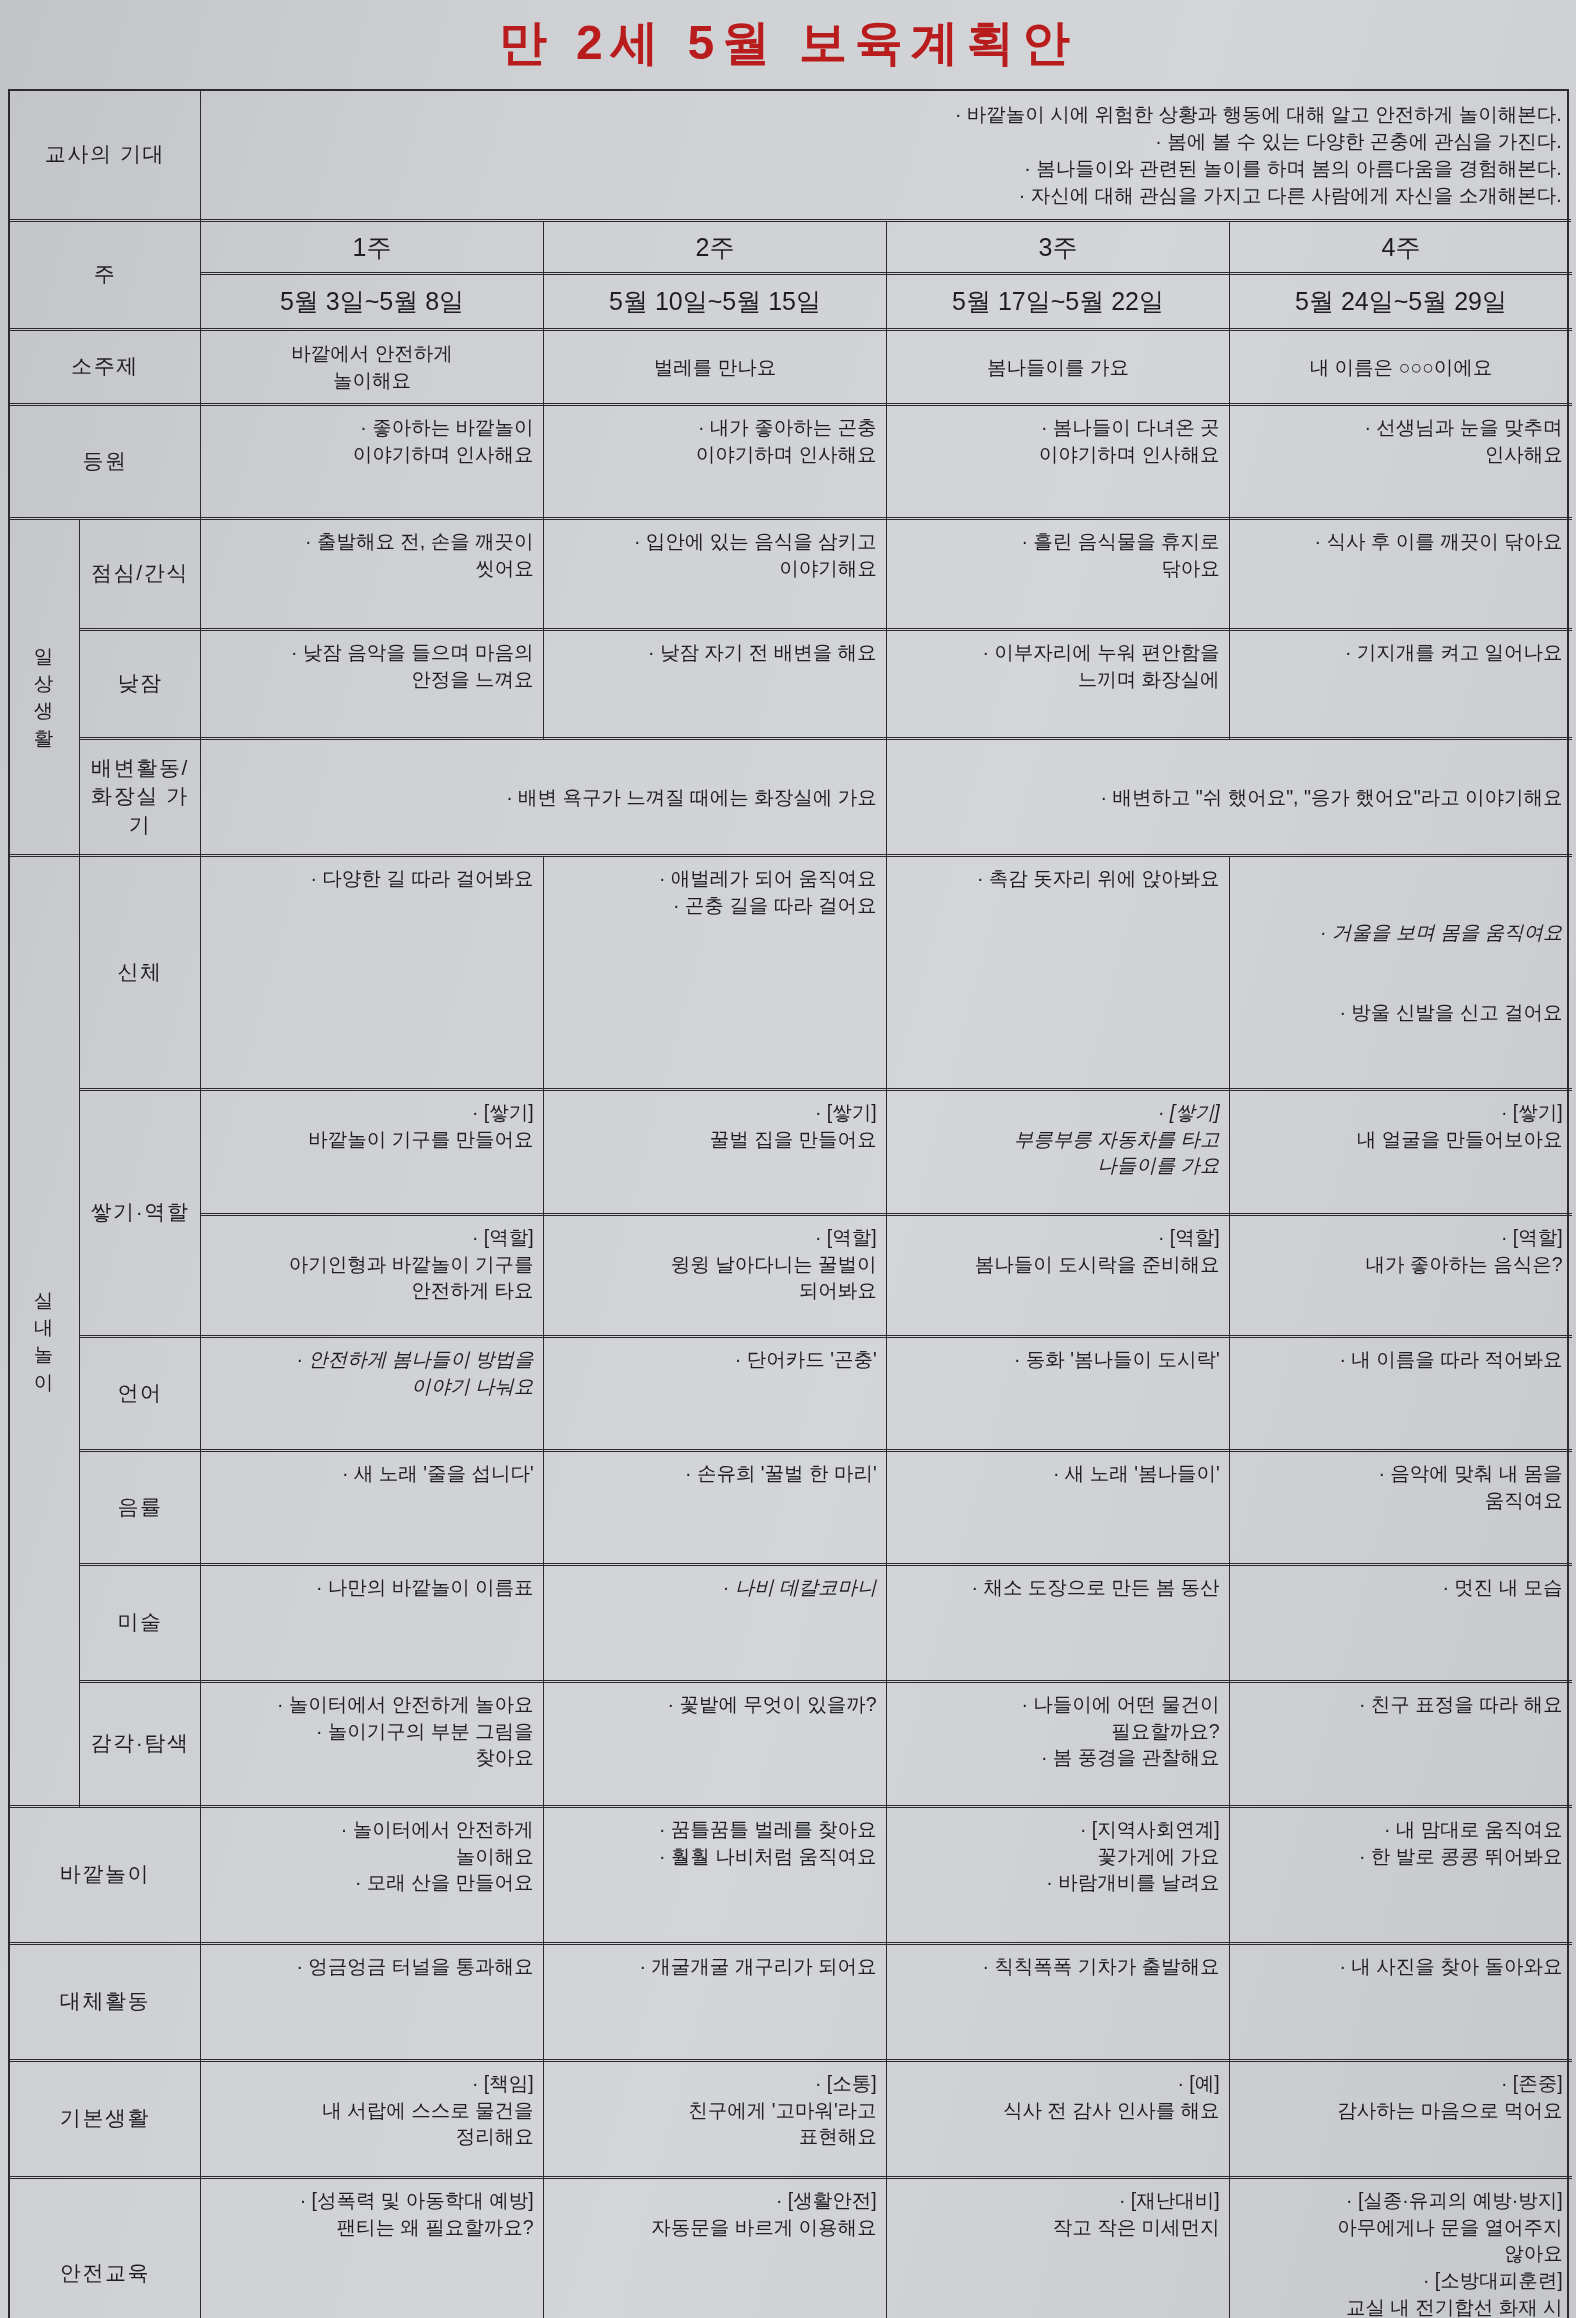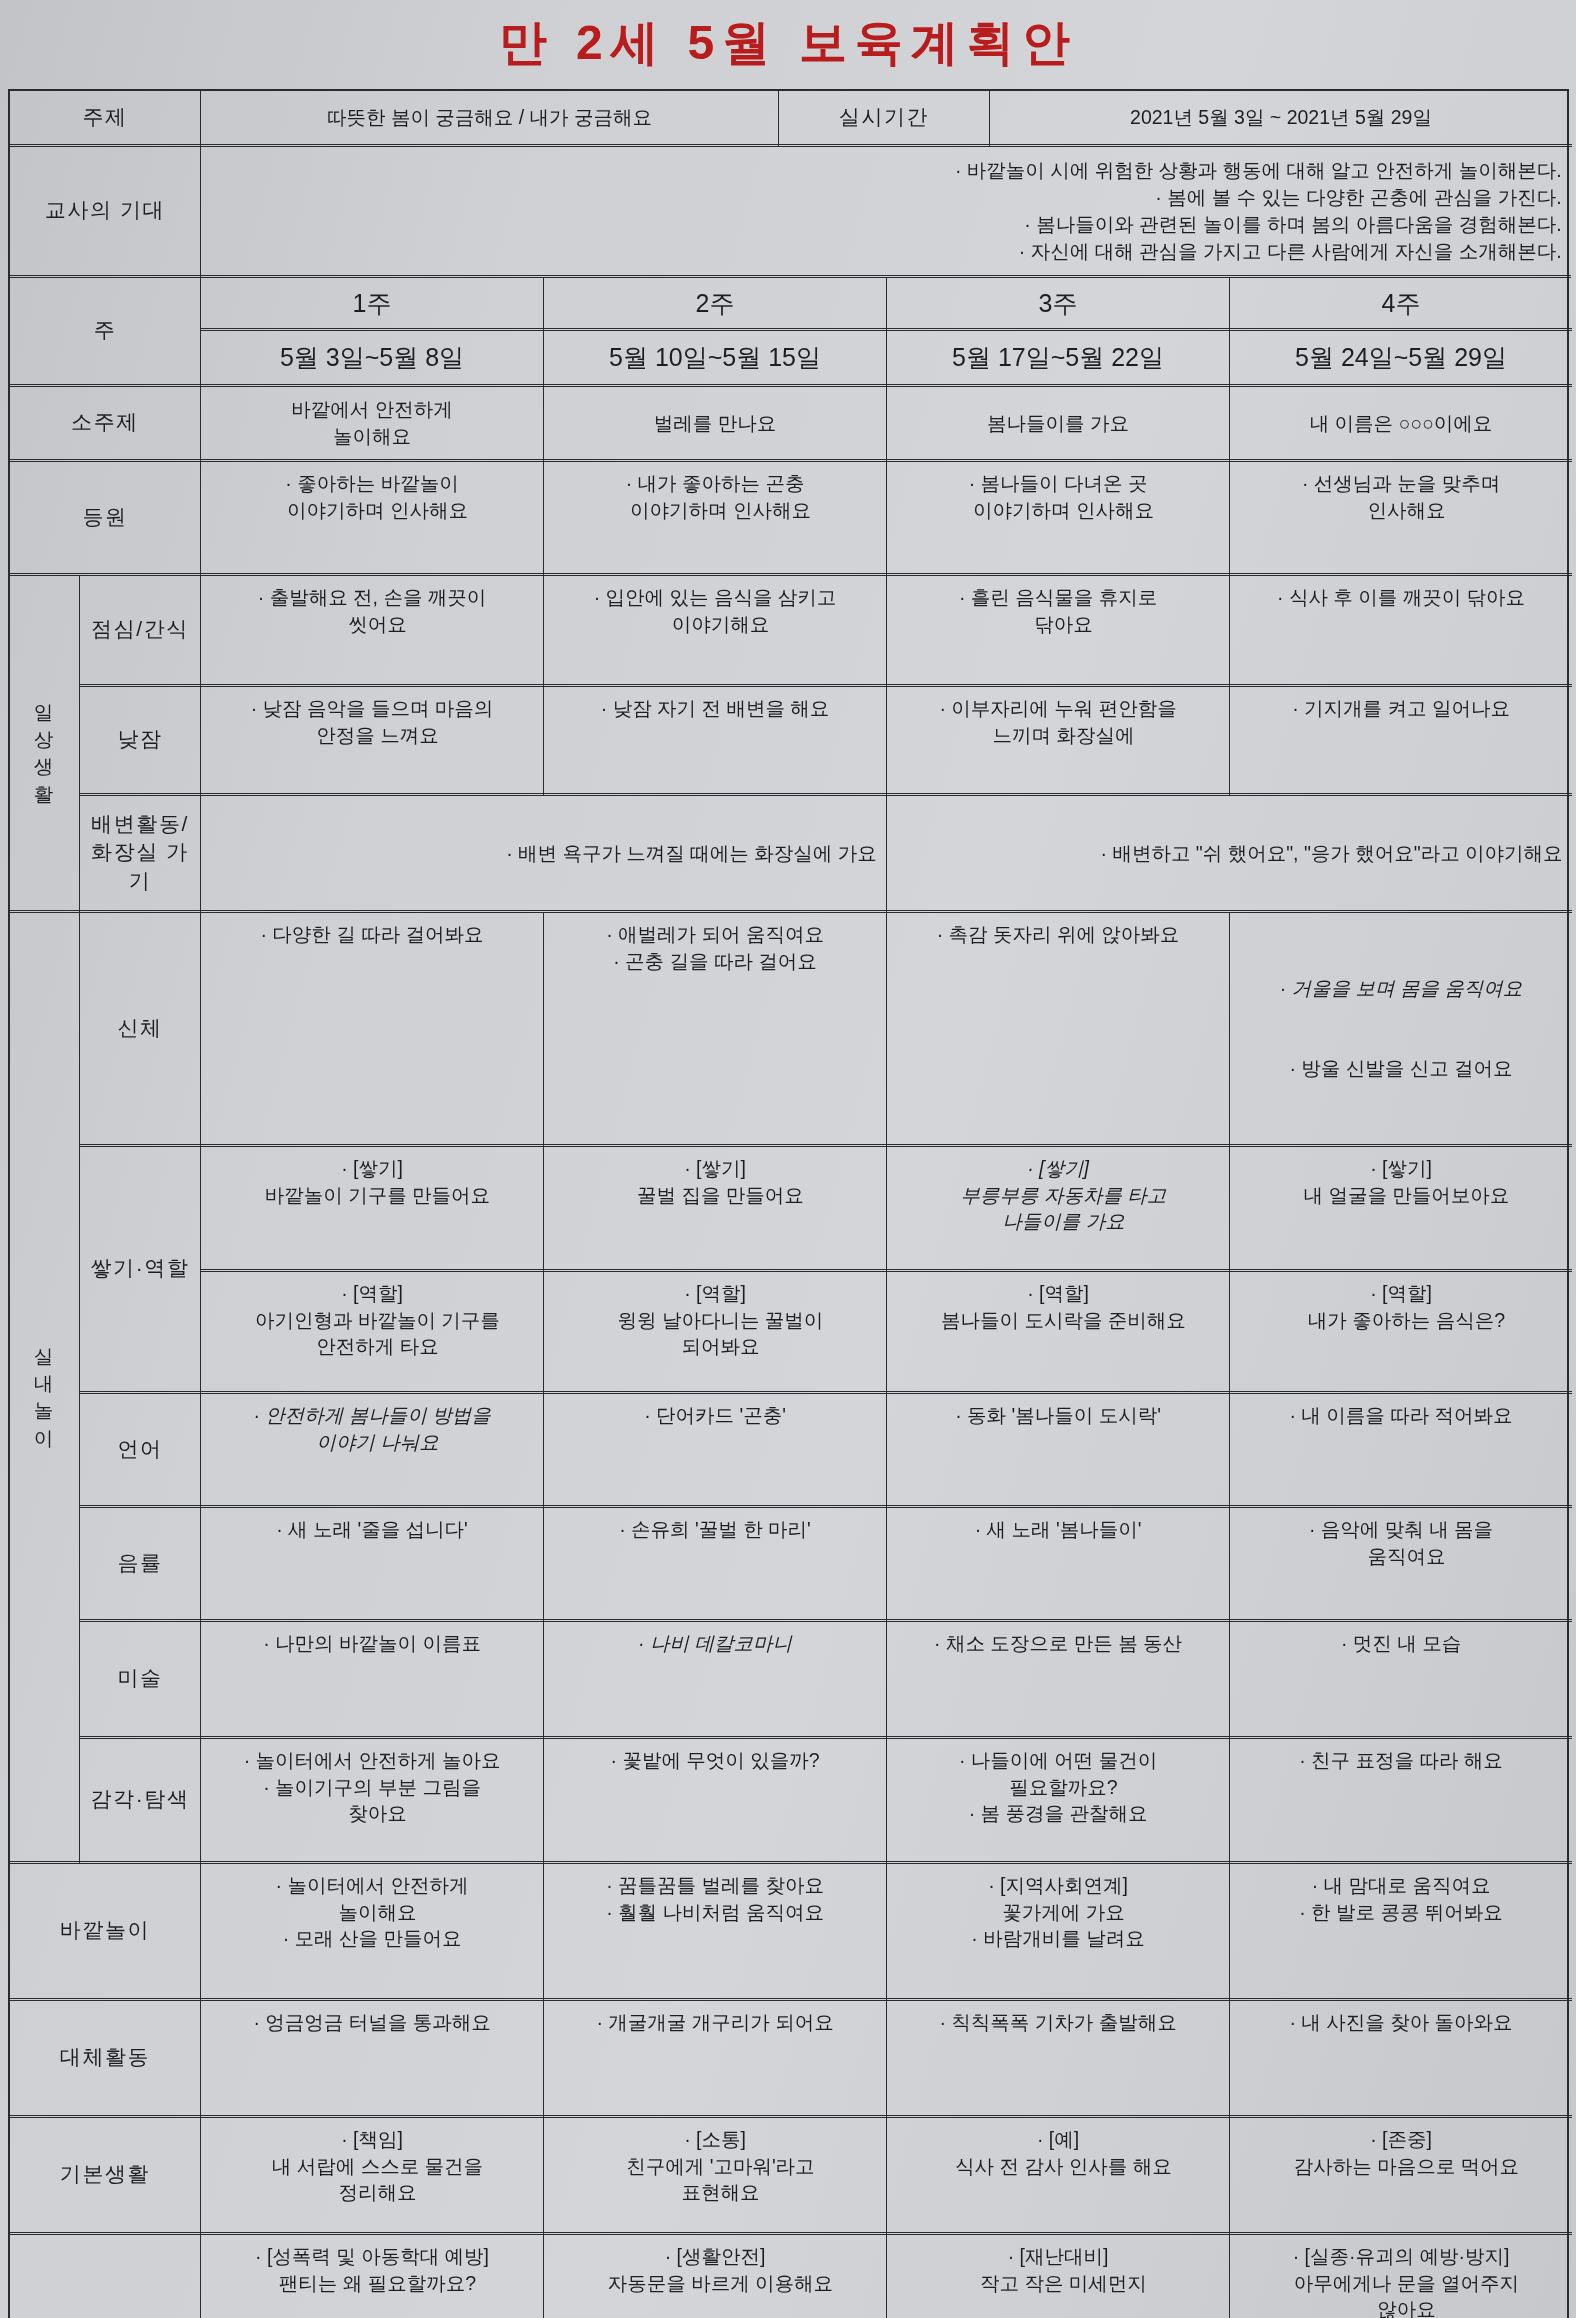--- a/index.html
+++ b/index.html
@@ -40,51 +40,35 @@
     letter-spacing:1.6px;
   }
   td.vert{                        
     writing-mode:vertical-rl;
     text-orientation:upright;
     letter-spacing:7.8px;
     text-align:center;
     vertical-align:middle;
     padding:4.7px 1.6px;
   }
-  td.ct{vertical-align:top;text-align:center;}
+  td.ct{vertical-align:top;text-align:right;}
   td.cm{vertical-align:middle;text-align:right;}
   td.cc{vertical-align:middle;text-align:center;}
   .it{font-style:italic;}
   td.hdr{text-align:center;vertical-align:middle;font-size:25px;}
 </style>
 </head>
 <body>
 
 <div class="paper">
 
   <h1 class="title">만 2세 5월 보육계획안</h1>
 
   <div class="sheet">
 
-    <table>
-      <colgroup>
-          <col style="width:191px">
-          <col style="width:578px">
-          <col style="width:211px">
-          <col style="width:582px">
-        </colgroup>
-      <tbody>
-          <tr style="height:56px">
-        <td class="lb">주제</td>
-        <td class="cc">따뜻한 봄이 궁금해요 / 내가 궁금해요</td>
-        <td class="lb">실시기간</td>
-        <td class="cc lc">2021년 5월 3일 ~ 2021년 5월 29일</td>
-      </tr>
-    </tbody>
-      </table>
 
     <table>
       <colgroup>
           <col style="width:191px">
           <col style="width:1370px">
         </colgroup>
       <tbody>
           <tr style="height:131px">
         <td class="lb">교사의 기대</td>
         <td class="cm lc">· 바깥놀이 시에 위험한 상황과 행동에 대해 알고 안전하게 놀이해본다.

